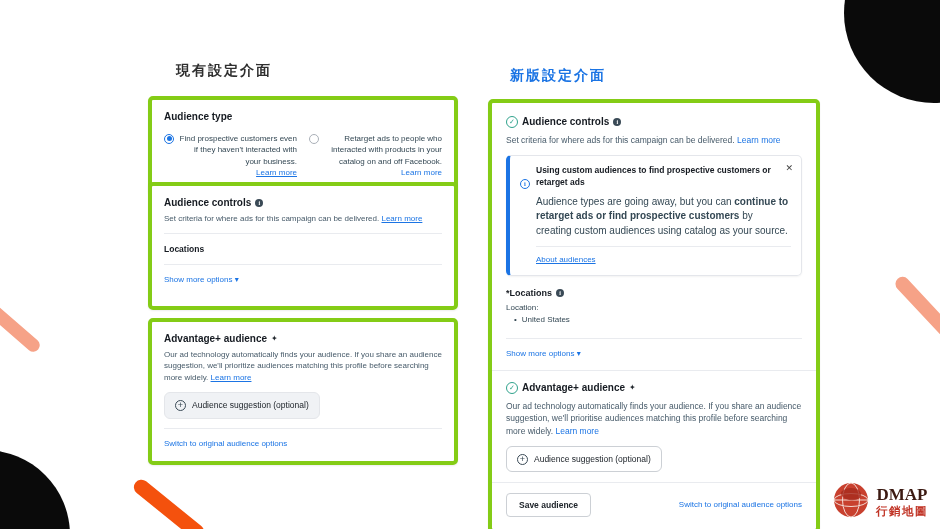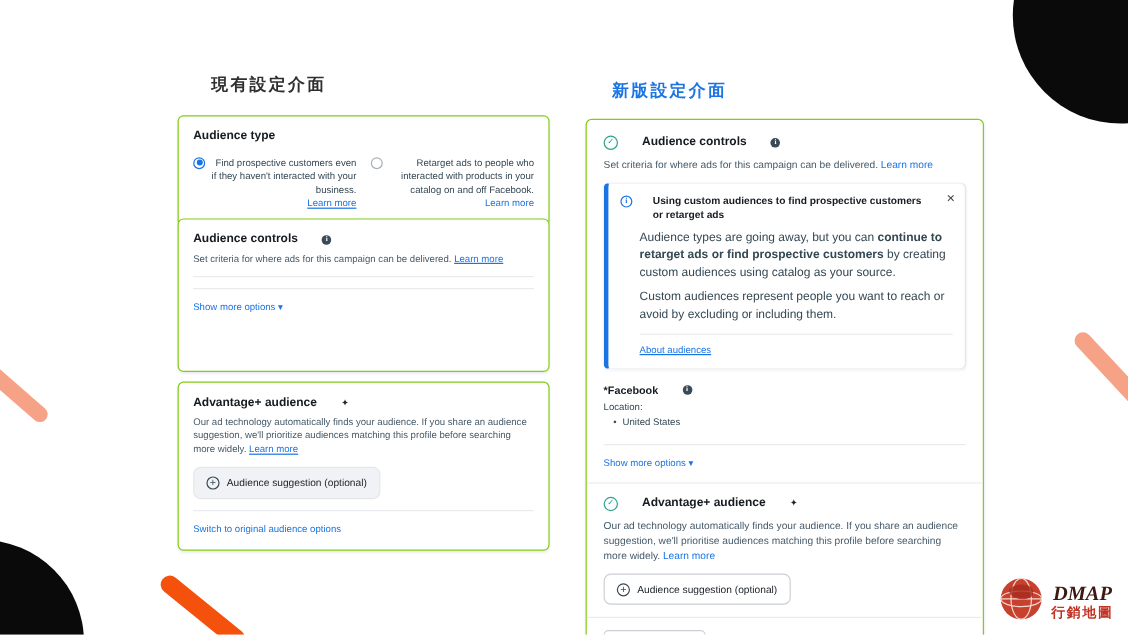--- a/index.html
+++ b/index.html
@@ -15,29 +15,29 @@
   .stripe-left{left:-18px;top:322px;width:64px;height:13px;background:#f6a287;transform:rotate(41deg);}
   .stripe-right{left:885px;top:301px;width:80px;height:14px;background:#f6a287;transform:rotate(47deg);}
   .stripe-bottom{left:126px;top:502px;width:86px;height:15px;background:#f4510d;transform:rotate(39deg);}
   
   .col-title{position:absolute;z-index:2;font-size:14px;font-weight:bold;letter-spacing:2px;}
   .left-title{left:176px;top:62px;color:#2f2f2f;}
   .right-title{left:510px;top:67px;color:#1b74e4;}
   
   .card{
     position:absolute;z-index:1;box-sizing:border-box;background:#fff;
-    border:1px solid #84cc16;border-radius:5px;box-shadow:0 1px 2px rgba(0,0,0,.07);
+    border:4px solid #84cc16;border-radius:5px;box-shadow:0 1px 2px rgba(0,0,0,.07);
     padding:10px 12px 12px;font-size:8px;line-height:1.45;color:#344854;
   }
   .card1{left:148px;top:96px;width:310px;min-height:78px;}
   .card2{left:148px;top:182px;width:310px;min-height:128px;}
   .card3{left:148px;top:318px;width:310px;min-height:114px;}
   .card-r{left:488px;top:99px;width:332px;min-height:366px;padding:12px 14px 0;}
   .h-bold{font-size:10px;font-weight:bold;color:#161b22;}
-  .h-row{display:flex;align-items:center;gap:20px;}
+  .h-row{display:flex;align-items:center;gap:4px;}
   .sub{color:#465a69;}
   .link{color:#1b74e4;text-decoration:none;cursor:pointer;}
   .link.u{text-decoration:underline;}
   .hr{border-top:1px solid #e9ebef;margin:9px 0;}
   .hr-bleed{border-top:1px solid #e9ebef;margin:10px -14px;}
   
   .info-dot{display:inline-block;box-sizing:border-box;width:8px;height:8px;border-radius:50%;
     background:#3a4a56;color:#fff;font-size:6px;line-height:8px;text-align:center;
     font-family:"Liberation Serif",serif;font-weight:bold;vertical-align:1px;}
   .check-circle{display:inline-block;box-sizing:border-box;flex:none;width:12px;height:12px;border-radius:50%;
@@ -54,37 +54,37 @@
   .radio-grid{display:flex;gap:12px;margin-top:8px;}
   .radio-opt{display:flex;gap:5px;flex:1;cursor:pointer;text-align:right;}
   
   .btn{display:inline-flex;align-items:center;gap:6px;font-size:8.5px;color:#20262c;cursor:pointer;border-radius:6px;}
   .btn-gray{background:#f0f2f5;border:1px solid #e4e6ea;padding:6px 10px;margin-top:9px;}
   .btn-outline{background:#fff;border:1px solid #ccd0d5;padding:6px 10px;margin-top:9px;}
   .btn-save{background:#fff;border:1px solid #ccd0d5;border-radius:4px;padding:6px 12px;font-size:8.5px;font-weight:bold;color:#20262c;cursor:pointer;}
   
   .notice{position:relative;margin-top:9px;border:1px solid #e4e6eb;border-left:4px solid #1b74e4;
     border-radius:5px;padding:9px 10px;box-shadow:0 1px 2px rgba(0,0,0,.05);}
-  .notice-head{display:flex;gap:17px;font-size:8.5px;font-weight:bold;color:#161b22;padding-right:16px;line-height:1.4;}
+  .notice-head{display:flex;gap:6px;font-size:8.5px;font-weight:bold;color:#161b22;padding-right:16px;line-height:1.4;align-items:flex-end;}
   .info-blue{display:inline-block;box-sizing:border-box;flex:none;width:10px;height:10px;border-radius:50%;
     border:1px solid #1b74e4;color:#1b74e4;font-size:6.5px;line-height:8px;text-align:center;
     font-family:"Liberation Serif",serif;font-weight:bold;margin-top:1px;}
   .notice p{margin:6px 0 0 16px;font-size:10px;color:#344854;}
   .notice .hr{margin:8px 0 7px 16px;}
   .notice-link{margin-left:16px;display:inline-block;font-size:8px;}
   .close-x{position:absolute;right:8px;top:8px;font-size:9px;color:#444;cursor:pointer;line-height:1;}
   
   .loc-head{font-size:9px;font-weight:bold;color:#161b22;margin-top:11px;}
   .loc-line{margin-top:2px;}
   .loc-bullet{margin:1px 0 0 8px;display:flex;gap:5px;}
   .footer-row{display:flex;justify-content:space-between;align-items:center;padding:10px 0 12px;}
   
   .logo{position:absolute;right:12px;bottom:7px;display:flex;align-items:center;gap:7px;z-index:2;}
   .logo-txt{display:flex;flex-direction:column;align-items:center;line-height:1.1;}
-  .logo-dmap{font-family:"Liberation Serif","DejaVu Serif",serif;font-weight:bold;font-size:17px;color:#3c1a12;font-style:italic;}
+  .logo-dmap{font-family:"Liberation Serif","DejaVu Serif",serif;font-weight:bold;font-size:17px;color:#3c1a12;}
   .logo-sub{font-family:"Liberation Serif","DejaVu Serif",serif;font-size:11.5px;color:#c13527;letter-spacing:1.5px;font-weight:bold;}
 </style>
 </head>
 <body>
 
 <div class="canvas">
 
   <div class="shape circle-tr"></div>
   <div class="shape circle-bl"></div>
   <div class="shape stripe stripe-left"></div>
@@ -117,20 +117,21 @@
   <div class="card card2">
     <div class="h-row">
       <span class="h-bold">Audience controls</span>
       <span class="info-dot">i</span>
     </div>
     <div class="sub" style="margin-top:2px;">
       <span>Set criteria for where ads for this campaign can be delivered.</span>
       <a class="link u">Learn more</a>
     </div>
     <div class="hr"></div>
+    <div style="font-size:8.5px;font-weight:bold;color:#161b22;">Locations</div>
     <div class="hr"></div>
     <div>
       <a class="link">Show more options</a>
       <span class="caret link">▾</span>
     </div>
   </div>
 
   <div class="card card3">
     <div class="h-row">
       <span class="h-bold">Advantage+ audience</span>
@@ -164,28 +165,27 @@
     
     <div class="notice">
       <div class="notice-head">
         <span class="info-blue">i</span>
         <span>Using custom audiences to find prospective customers or retarget ads</span>
       </div>
       <span class="close-x">✕</span>
       <p>
         <span>Audience types are going away, but you can </span><b>continue to retarget ads or find prospective customers</b><span> by creating custom audiences using catalog as your source.</span>
       </p>
-      <p>Custom audiences represent people you want to reach or avoid by excluding or including them.</p>
       <div class="hr"></div>
       <a class="link u notice-link">About audiences</a>
     </div>
 
     
     <div class="h-row loc-head">
-      <span>*Facebook</span>
+      <span>*Locations</span>
       <span class="info-dot">i</span>
     </div>
     <div class="loc-line">Location:</div>
     <div class="loc-bullet">
       <span>•</span>
       <span>United States</span>
     </div>
 
     <div class="hr" style="margin-top:12px;"></div>
     <div>

